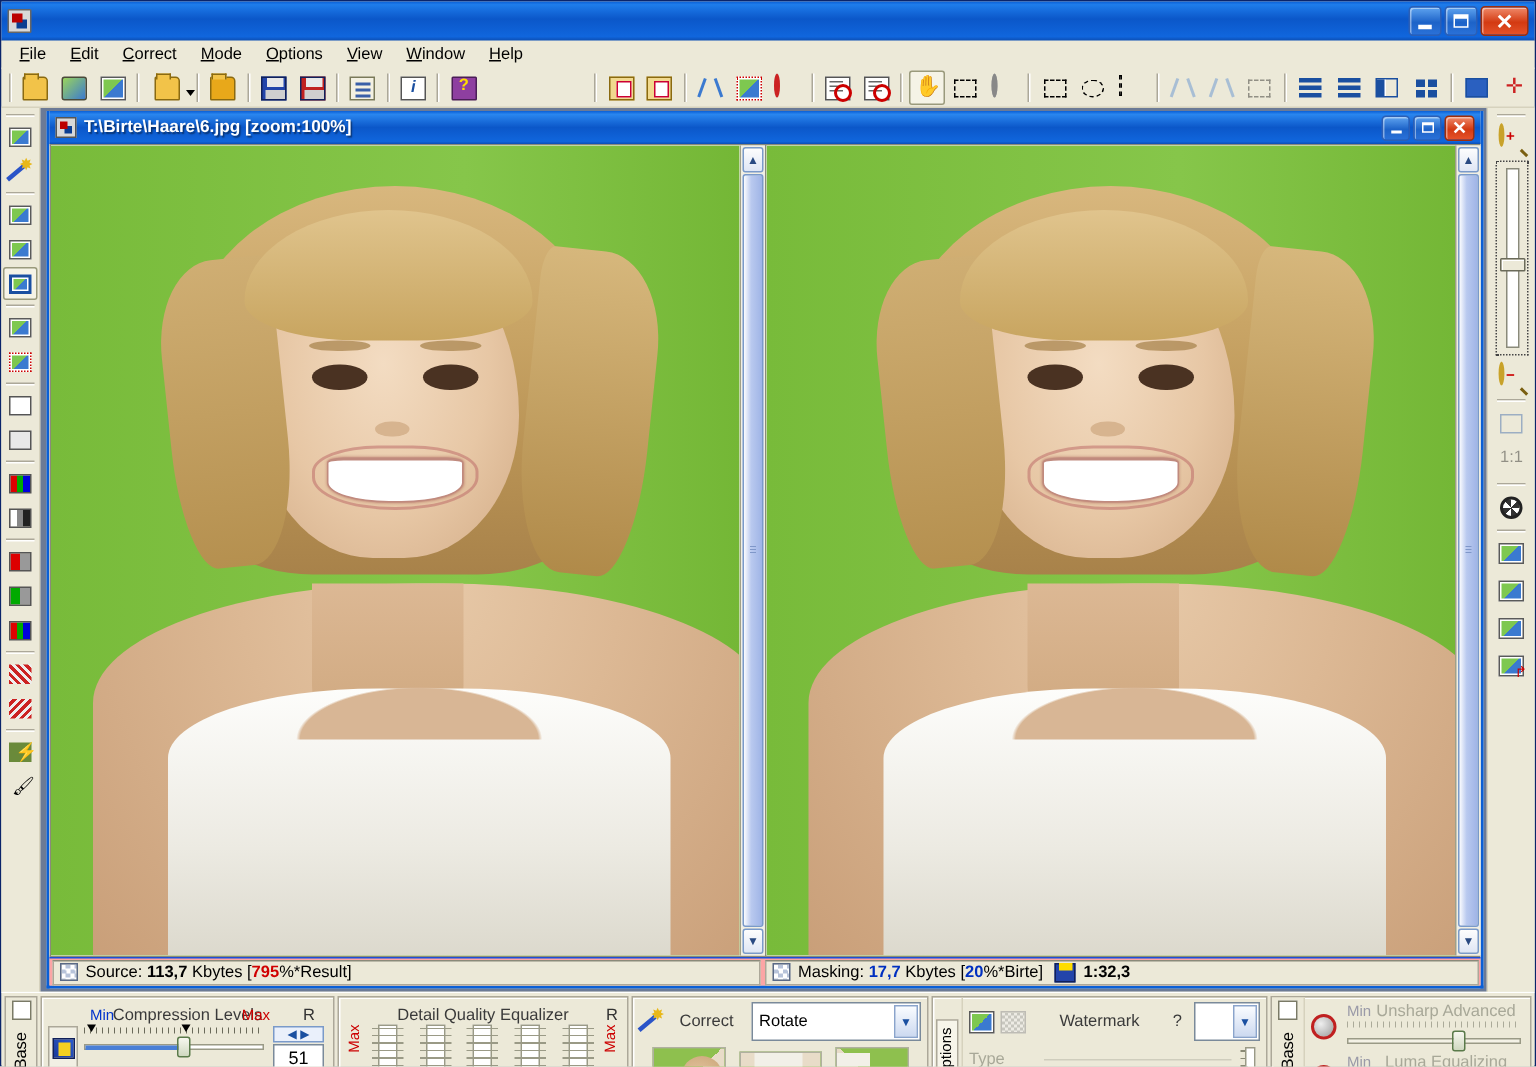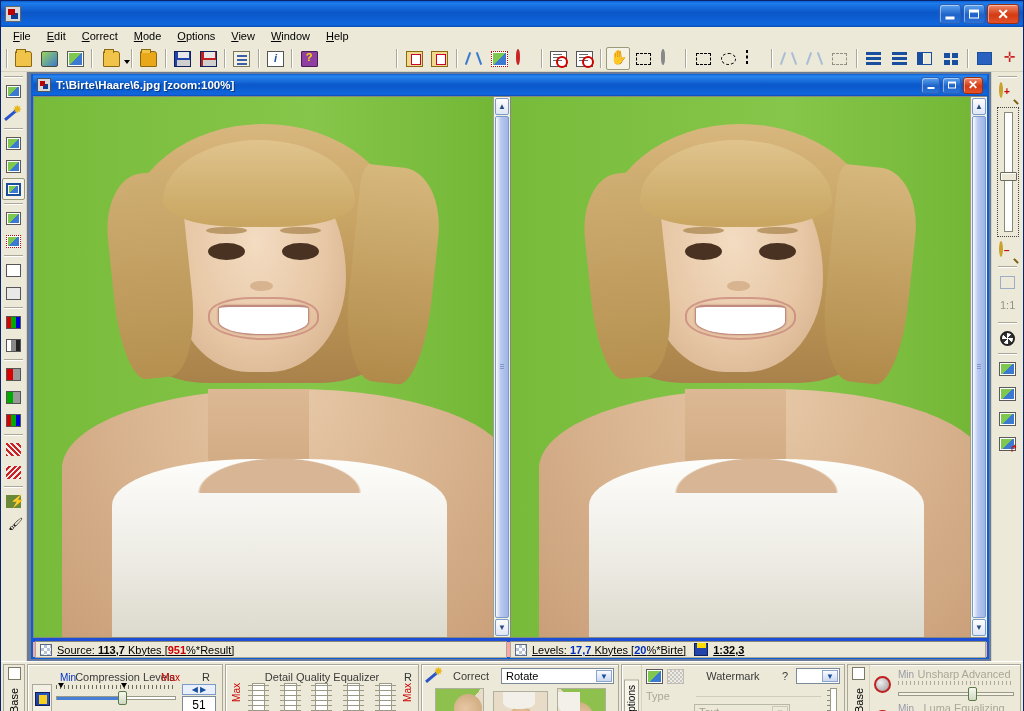--- a/index.html
+++ b/index.html
@@ -263,21 +263,21 @@
     background:linear-gradient(to right,#fbfcfe,#b9c9ef 40%,#9fb4e6);
     border:1px solid #7a9ac9; border-radius:2px;
   }
   .sb-thumb:after{
     content:""; position:absolute; left:4px; right:4px; top:50%; height:6px; margin-top:-3px;
     background:repeating-linear-gradient(to bottom,#7f97c9 0 1px,transparent 1px 2px);
   }
 
   .mdi-status {
     height:19px; display:flex; align-items:center; background:#fca5a5;
-    border-top:4px solid #1d4ed8; font-size:11px;text-decoration:underline;
+    border-top:1px solid #1d4ed8; font-size:11px;
   }
   .mst { display:flex; align-items:center; padding:0 4px; height:17px;
     border:1px solid #aca899; border-top-color:#8a8a7a; margin:1px 1px 1px 2px; background:#ece9d8;}
   .mst.a { flex:0 0 472px; }
   .mst.b { flex:1; }
   .chk-ico {
     width:12px;height:12px;margin-right:5px;
     background:
       repeating-conic-gradient(#b8c4da 0 25%, #fff 0 50%) 0 0/6px 6px;
     border:1px solid #5a6a86;
@@ -342,21 +342,21 @@
   .spin {
     width:34px;height:11px;border:1px solid #7a9ac9;background:#eaf0fb;
     display:flex;align-items:center;justify-content:center;gap:3px;color:#1a4fa0;font-size:8px;
   }
   .numbox {
     width:34px;height:17px;border:1px solid #7a8a9a;background:#fff;
     display:flex;align-items:center;justify-content:center;font-size:12px;color:#000;
   }
   .row { display:flex; align-items:center; gap:4px; }
   .combo {
-    height:16px;border:1px solid #7a8a9a;background:#fff;display:flex;align-items:center;
+    height:26px;border:1px solid #7a8a9a;background:#fff;display:flex;align-items:center;
     padding-left:4px; font-size:11px; color:#000; position:relative;
   }
   .combo.dis { background:#ece9d8; color:#a0a090; border-color:#b8b8a8; }
   .combo .cb {
     position:absolute;right:1px;top:1px;bottom:1px;width:16px;
     background:linear-gradient(to bottom,#fafcff,#ccd9f0);
     border:1px solid #8aa4cc;display:flex;align-items:center;justify-content:center;
     color:#1a4fa0; font-size:8px;
   }
   .combo.dis .cb { background:#ece9d8;border-color:#c8c8b4;color:#b0b0a0;}
@@ -722,25 +722,25 @@
             </div>
           </div>
         </div>
 
         <div class="mdi-status">
           <div class="mst a">
             <span class="chk-ico"></span>
             <span>Source:</span>&nbsp;
             <b>113,7</b>&nbsp;
             <span>Kbytes</span>&nbsp;
-            <span>[</span><b class="red">951</b><span>%*Result]</span>
+            <span>[</span><b class="red">795</b><span>%*Result]</span>
           </div>
           <div class="mst b">
             <span class="chk-ico"></span>
-            <span>Levels:</span>&nbsp;
+            <span>Masking:</span>&nbsp;
             <b class="blue">17,7</b>&nbsp;
             <span>Kbytes</span>&nbsp;
             <span>[</span><b class="blue">20</b><span>%*Birte]</span>
             <span class="cprs-ico"></span>
             <b>1:32,3</b>
           </div>
         </div>
 
       </div>
     </div>

